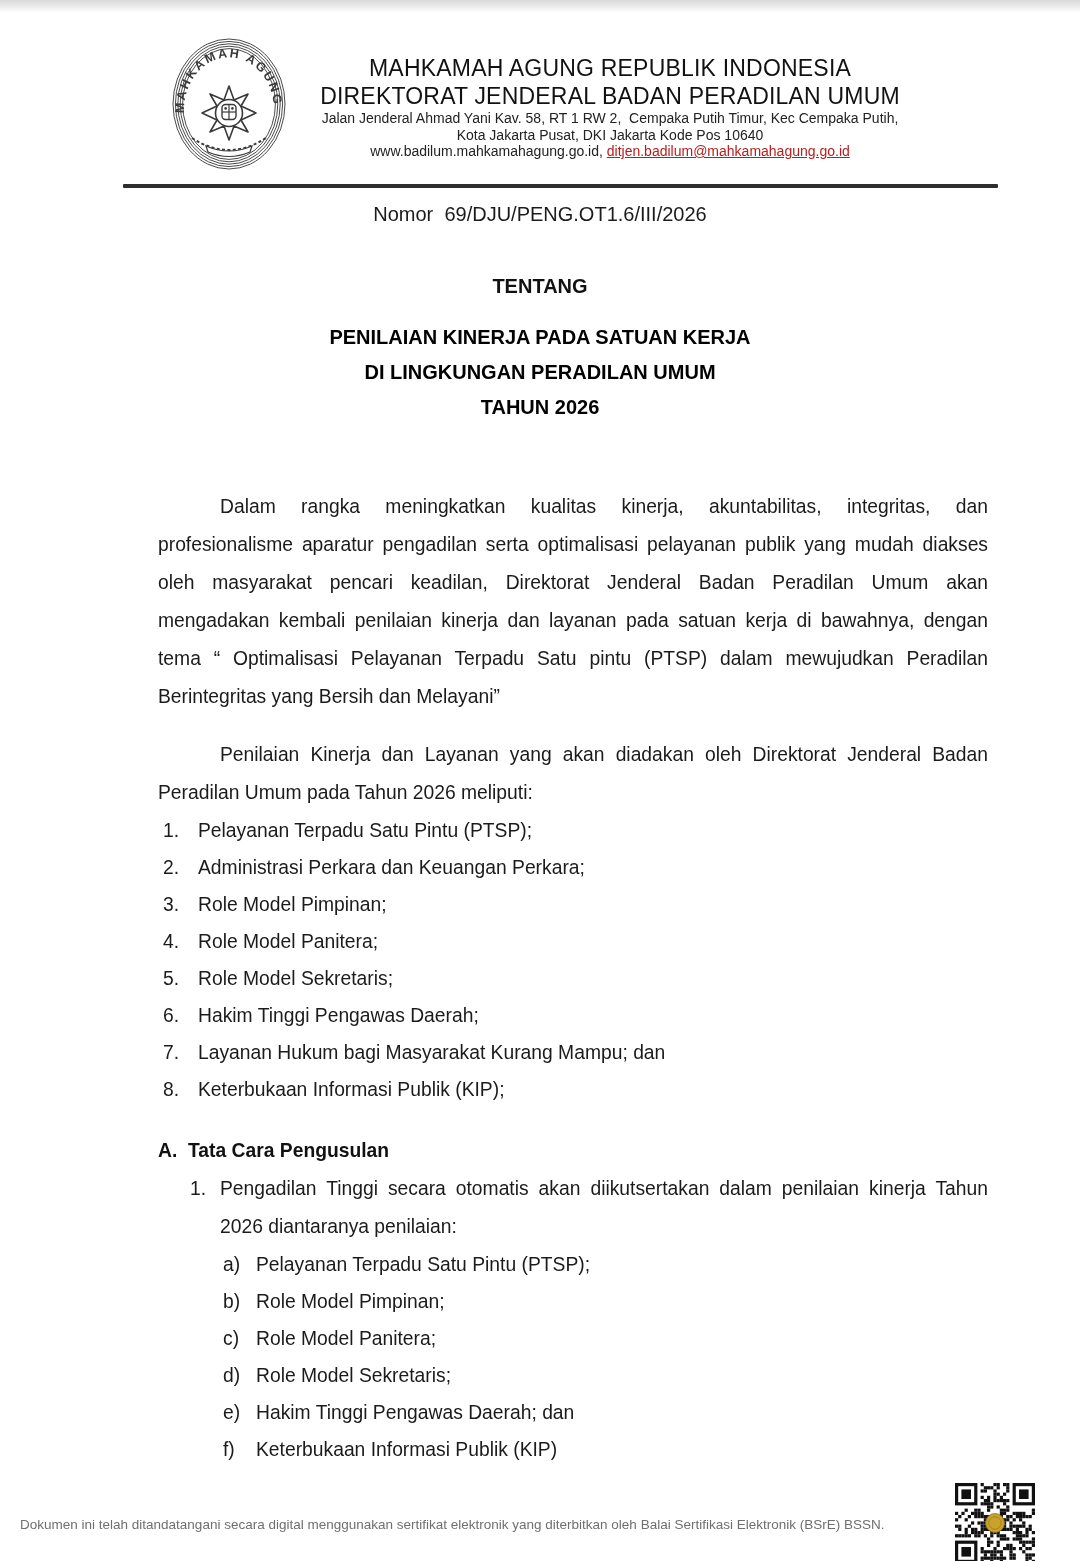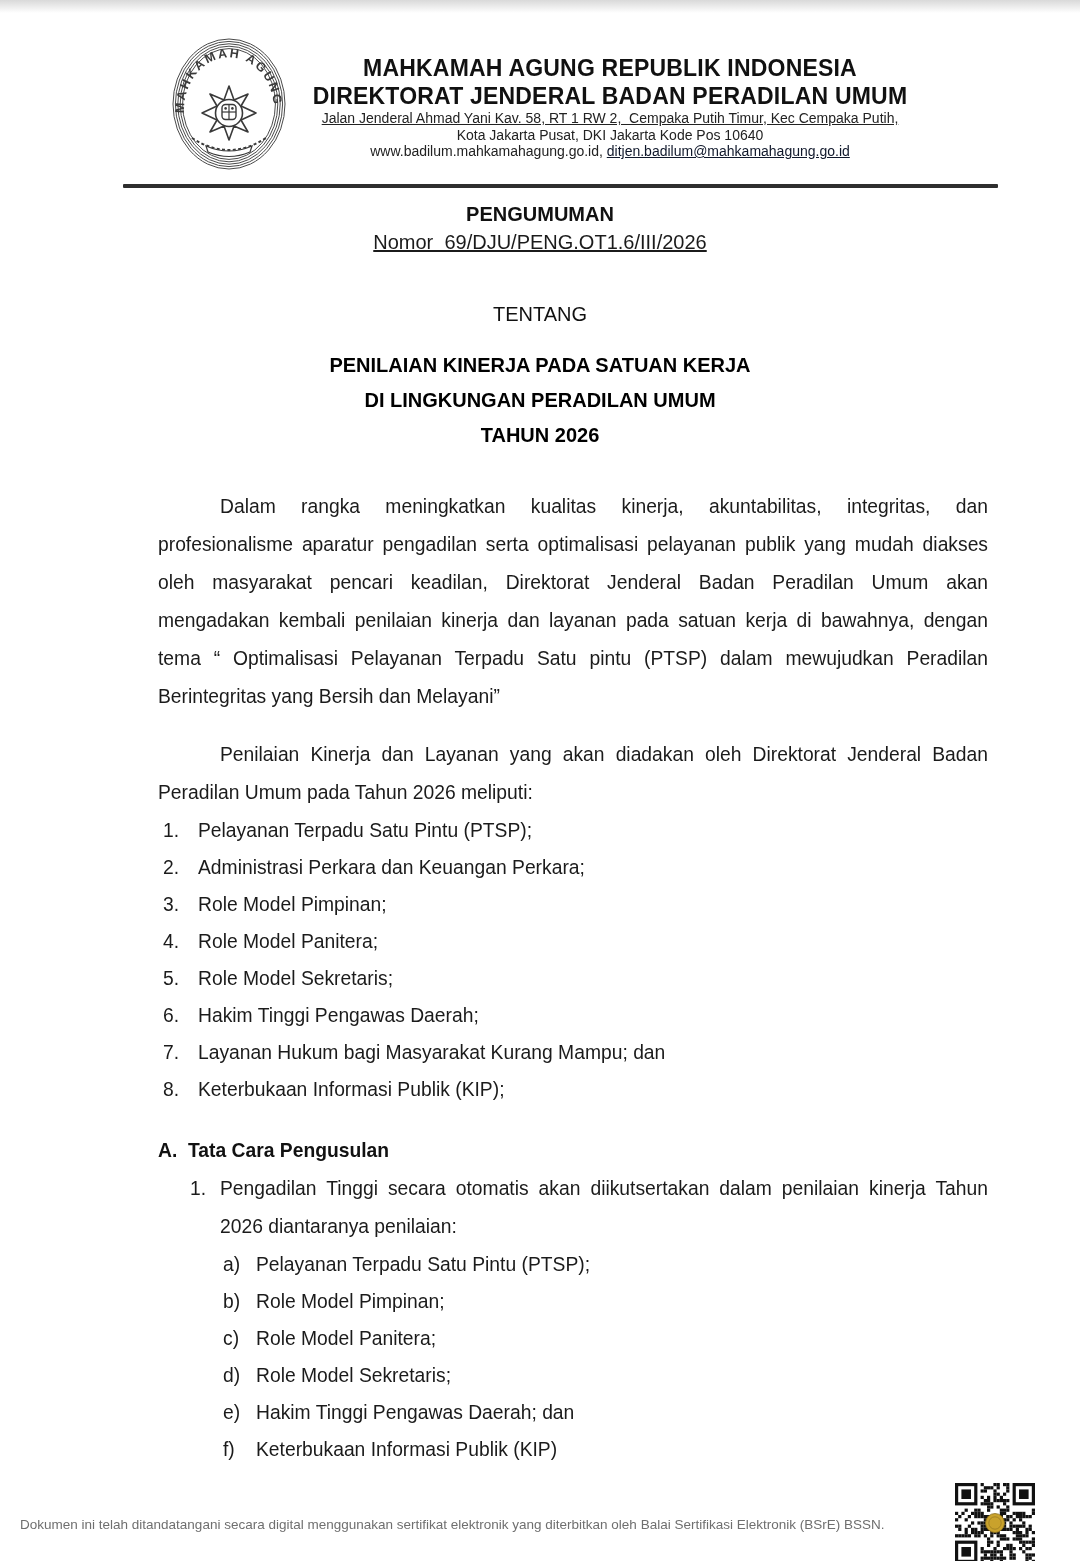--- a/index.html
+++ b/index.html
@@ -14,33 +14,33 @@
   .top-fade{
     position:absolute;left:0;top:0;width:1080px;height:13px;
     background:linear-gradient(#d9d9d9,#ffffff);
   }
   
   .logo{position:absolute;left:170px;top:36px;width:118px;height:136px;}
   .head-text{
     position:absolute;left:290px;top:54px;width:640px;
     text-align:center;
   }
-  .org-line{font-size:23px;font-weight:bold;color:#111;line-height:28px;letter-spacing:.2px;}
+  .org-line{font-size:23px;font-weight:normal;color:#111;line-height:28px;letter-spacing:.2px;}
   .addr{font-size:14px;line-height:15.5px;color:#222;margin-top:1px;}
-  .prewrap{white-space:pre-wrap;text-decoration:underline;}
-  .email-link{color:#0f172a;text-decoration:underline;cursor:pointer;}
+  .prewrap{white-space:pre-wrap;}
+  .email-link{color:#b91c1c;text-decoration:underline;cursor:pointer;}
   .rule{
     position:absolute;left:123px;top:184px;width:875px;height:4px;
     background:#2e2e2e;border-radius:1px;
   }
   
   .title-block{position:absolute;left:0;top:200px;width:1080px;text-align:center;}
   .doc-type{font-size:20px;font-weight:bold;line-height:28px;color:#111;}
   .doc-number{font-size:20px;line-height:28px;color:#1b1b1b;}
-  .about{font-size:20px;font-weight:normal;line-height:28px;margin-top:44px;color:#111;}
+  .about{font-size:20px;font-weight:bold;line-height:28px;margin-top:44px;color:#111;}
   .subject{font-size:20px;font-weight:bold;line-height:35px;margin-top:20px;color:#000000;}
   
   .content{
     position:absolute;left:158px;top:488px;width:830px;
     font-size:19.3px;line-height:38px;color:#1b1b1b;
   }
   .para{margin:0;text-align:justify;text-indent:62px;}
   .para.p2{margin-top:20px;}
   .mainlist{margin-top:0;}
   .li-row{display:flex;line-height:37px;}
@@ -100,21 +100,20 @@
     <div class="addr prewrap">Jalan Jenderal Ahmad Yani Kav. 58, RT 1 RW 2,  Cempaka Putih Timur, Kec Cempaka Putih,</div>
     <div class="addr">Kota Jakarta Pusat, DKI Jakarta Kode Pos 10640</div>
     <div class="addr">
       <span>www.badilum.mahkamahagung.go.id, </span><a class="email-link">ditjen.badilum@mahkamahagung.go.id</a>
     </div>
   </div>
 
   <div class="rule"></div>
 
   <div class="title-block">
-    <div class="doc-type">PENGUMUMAN</div>
     <div class="doc-number prewrap">Nomor  69/DJU/PENG.OT1.6/III/2026</div>
     <div class="about">TENTANG</div>
     <div class="subject">
       <div>PENILAIAN KINERJA PADA SATUAN KERJA</div>
       <div>DI LINGKUNGAN PERADILAN UMUM</div>
       <div>TAHUN 2026</div>
     </div>
   </div>
 
   <div class="content">

